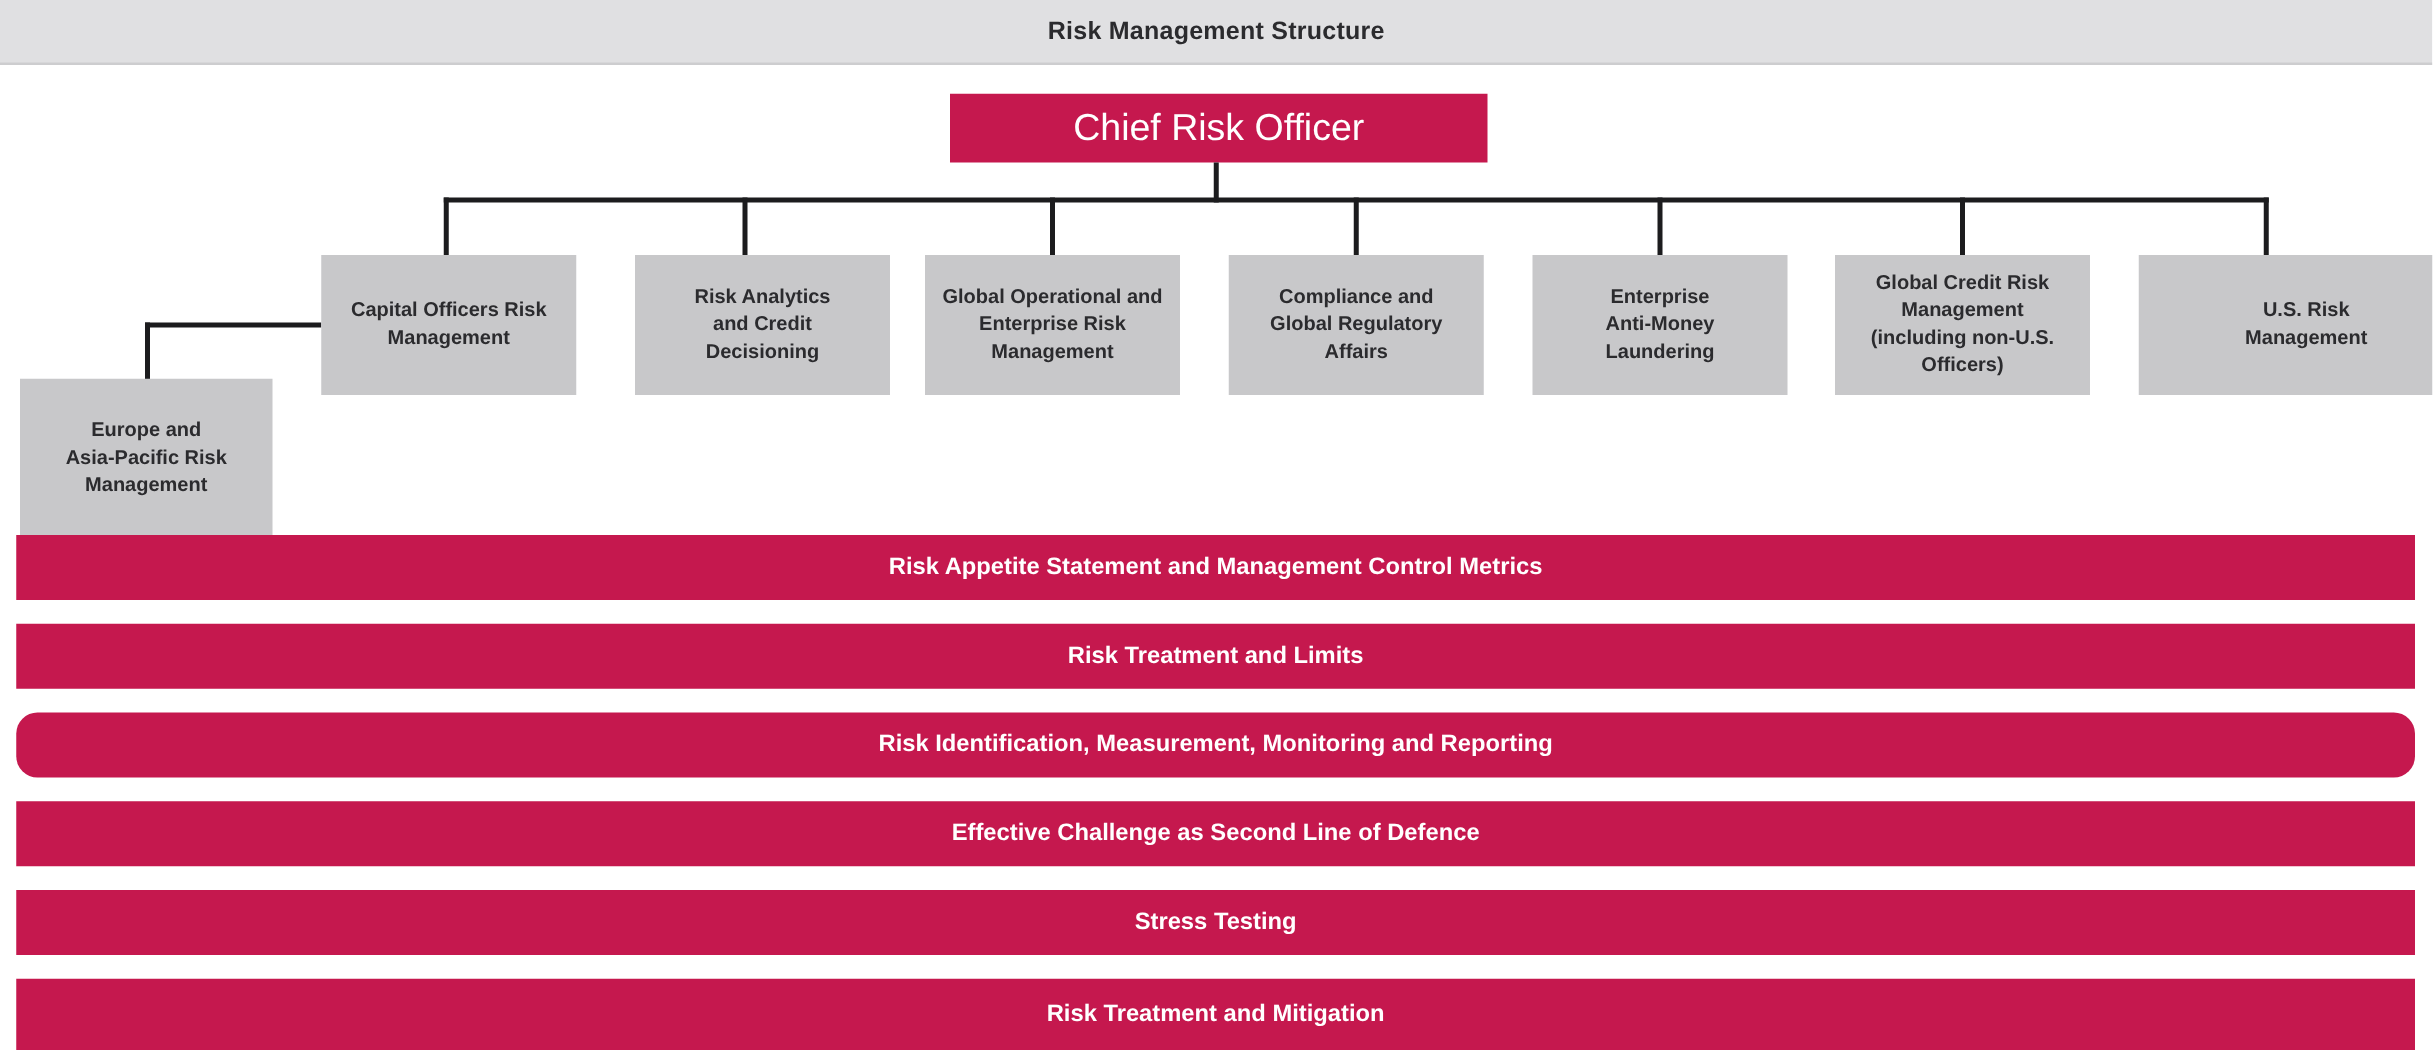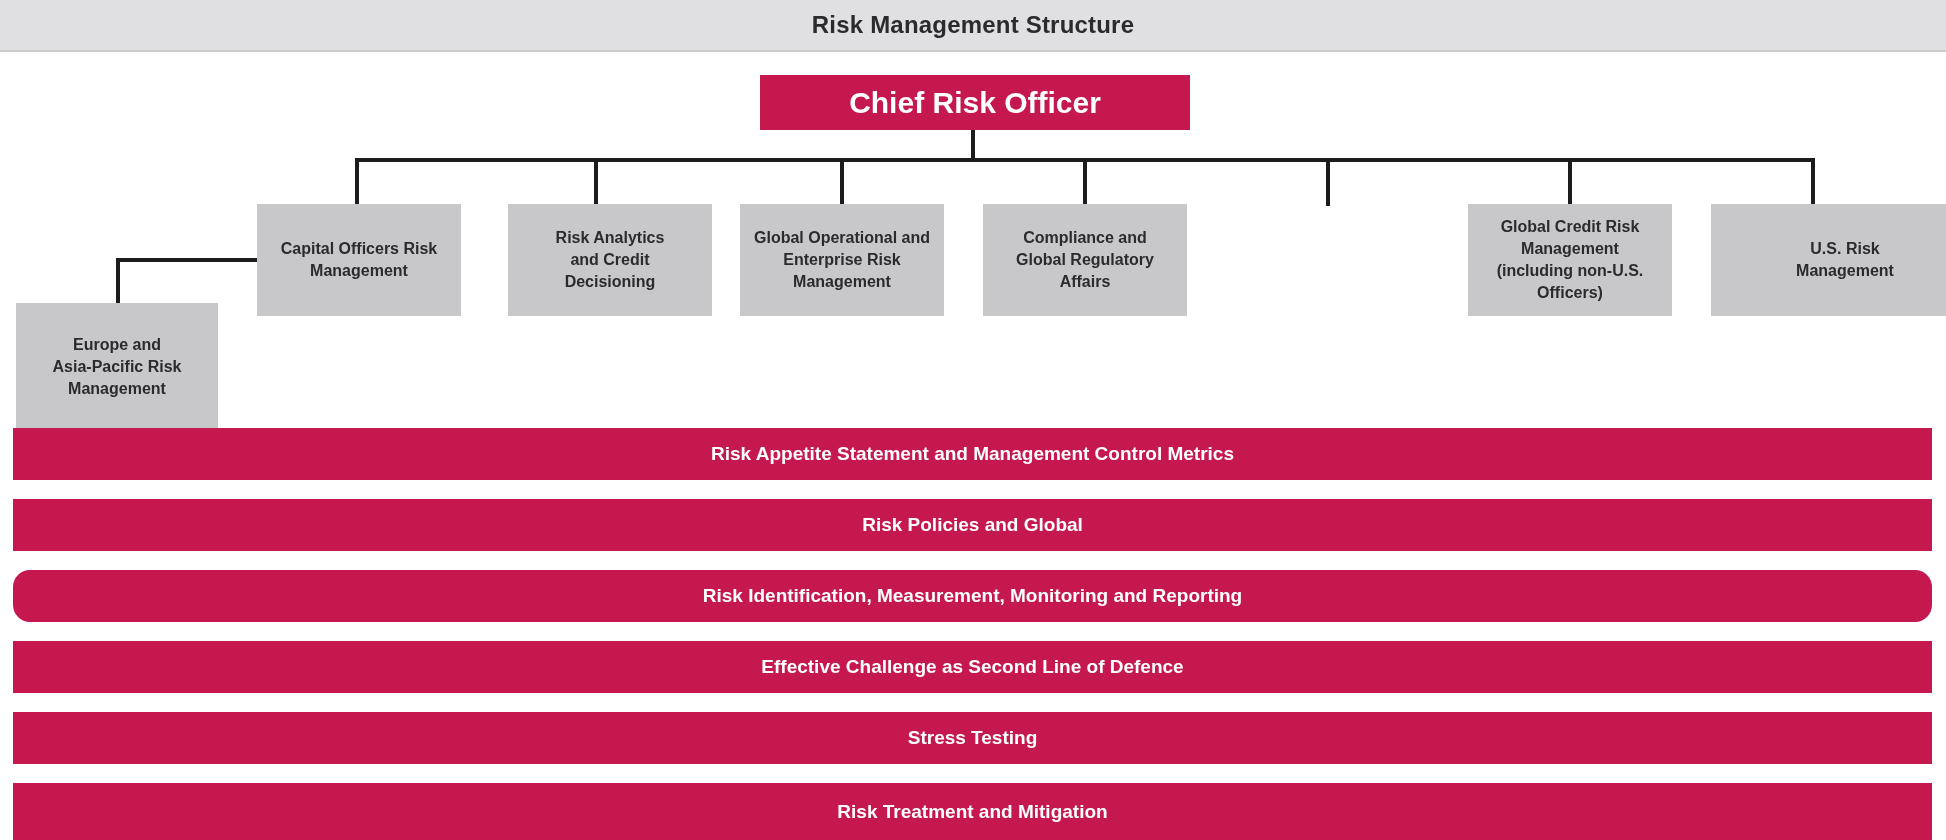--- a/index.html
+++ b/index.html
@@ -14,28 +14,28 @@
   #stage{
     position:relative;width:1946px;height:840px;overflow:hidden;background:#fff;
     font-family:"Liberation Sans","DejaVu Sans",sans-serif;
   }
   .titlebar{
     position:absolute;left:0;top:0;width:1946px;height:52px;
     background:var(--header-gray);border-bottom:2px solid #CDCDCF;
     display:flex;align-items:center;justify-content:center;box-sizing:border-box;
   }
   .titlebar .t{
-    font-size:24px;font-weight:bold;color:var(--text-dark);letter-spacing:.2px;
+    font-size:20px;font-weight:bold;color:var(--text-dark);letter-spacing:.2px;
   }
   .line{position:absolute;background:var(--connector-black);}
   .rootbox{
     position:absolute;left:760px;top:75px;width:430px;height:55px;
     background:var(--accent-red);display:flex;align-items:center;justify-content:center;
   }
-  .rootbox .t{font-size:30px;font-weight:bold;color:var(--text-light);}
+  .rootbox .t{font-size:30px;font-weight:normal;color:var(--text-light);}
   .gbox{
     position:absolute;top:204px;width:204px;height:112px;background:var(--box-gray);
     display:flex;align-items:center;justify-content:center;text-align:center;
   }
   .gbox .t,.subbox .t{
     font-size:16px;font-weight:bold;color:var(--text-dark);line-height:22px;
     white-space:pre-line;
   }
   .subbox{
     position:absolute;left:16px;top:303px;width:202px;height:128px;background:var(--box-gray);
@@ -84,20 +84,25 @@
   <div class="gbox" style="left:740px;">
     <span class="t">Global Operational and
 Enterprise Risk
 Management</span>
   </div>
   <div class="gbox" style="left:983px;">
     <span class="t">Compliance and
 Global Regulatory
 Affairs</span>
   </div>
+  <div class="gbox" style="left:1226px;">
+    <span class="t">Enterprise
+Anti-Money
+Laundering</span>
+  </div>
   <div class="gbox" style="left:1468px;">
     <span class="t">Global Credit Risk
 Management
 (including non-U.S.
 Officers)</span>
   </div>
   <div class="gbox" style="left:1711px;padding-left:32px;">
     <span class="t">U.S. Risk
 Management</span>
   </div>
@@ -105,21 +110,21 @@
   <div class="subbox">
     <span class="t">Europe and
 Asia-Pacific Risk
 Management</span>
   </div>
 
   <div class="band" style="top:428px;">
     <span class="t">Risk Appetite Statement and Management Control Metrics</span>
   </div>
   <div class="band" style="top:499px;">
-    <span class="t">Risk Policies and Global</span>
+    <span class="t">Risk Treatment and Limits</span>
   </div>
   <div class="band" style="top:570px;border-radius:17px;">
     <span class="t">Risk Identification, Measurement, Monitoring and Reporting</span>
   </div>
   <div class="band" style="top:641px;">
     <span class="t">Effective Challenge as Second Line of Defence</span>
   </div>
   <div class="band" style="top:712px;">
     <span class="t">Stress Testing</span>
   </div>

